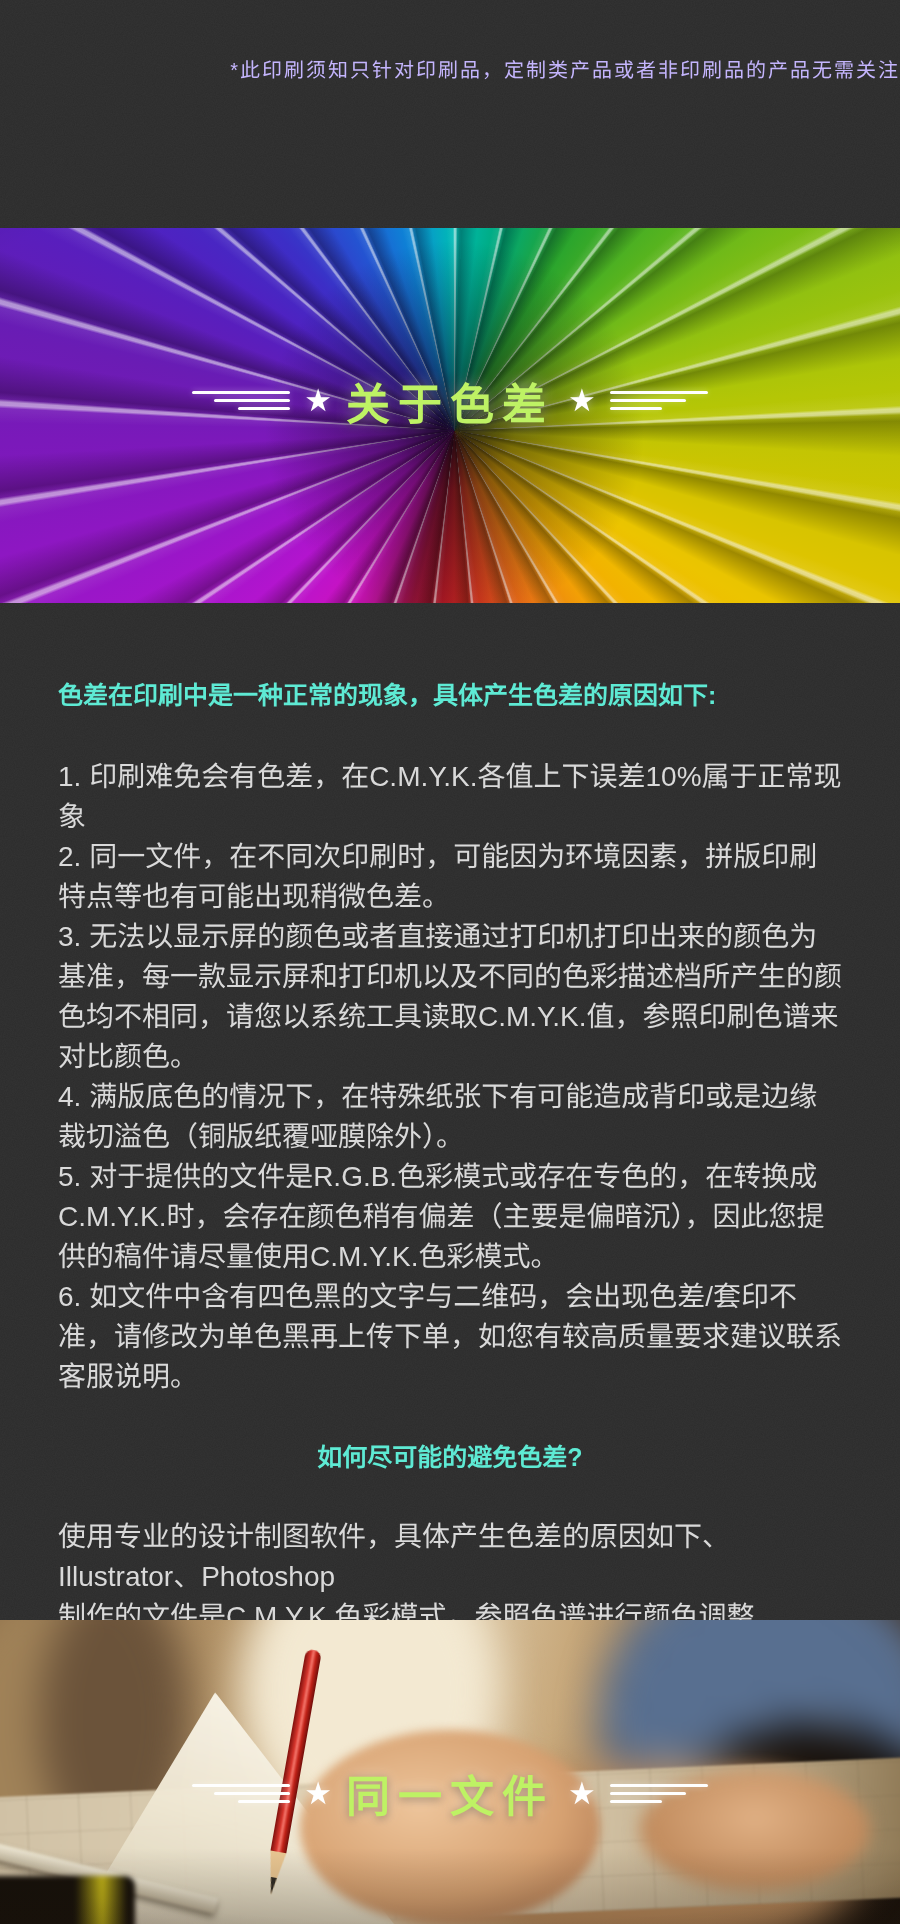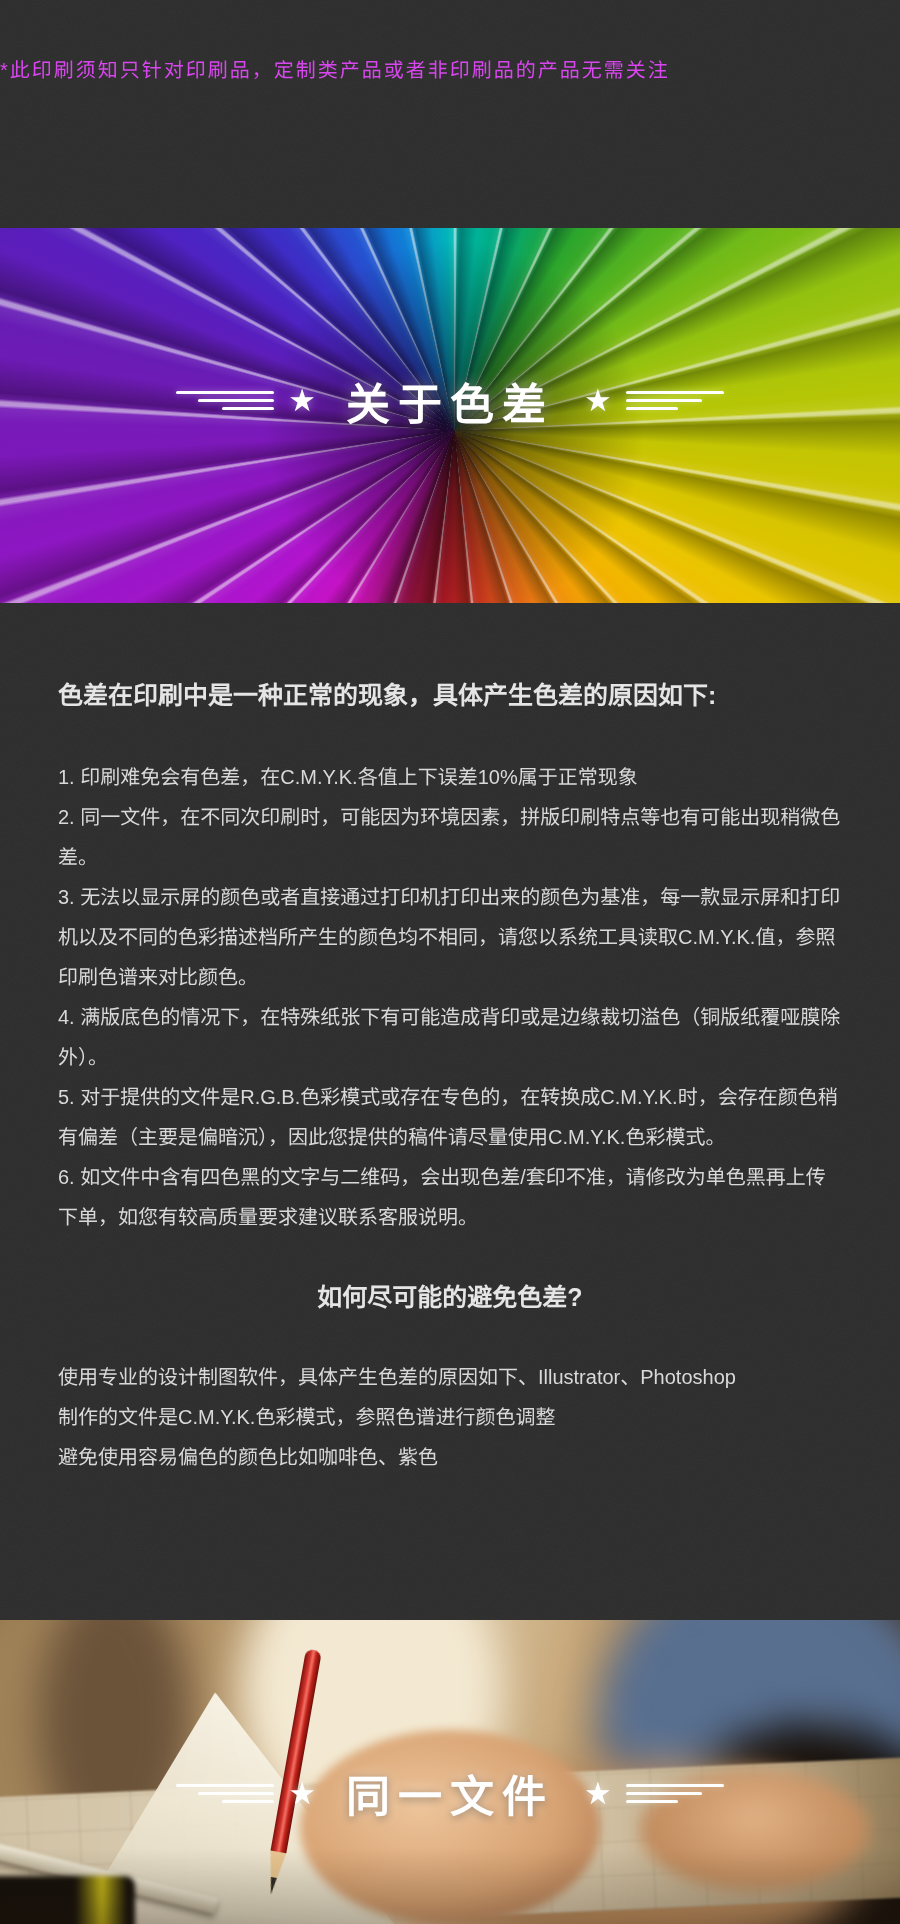--- a/index.html
+++ b/index.html
@@ -3,27 +3,27 @@
 <meta charset="utf-8">
 <style>
   html,body{margin:0;padding:0;background:#2c2c2c;}
   .page{position:relative;width:900px;height:1924px;overflow:hidden;
         font-family:"Liberation Sans","DejaVu Sans",sans-serif;background:#2c2c2c;}
   section{position:relative;width:900px;box-sizing:border-box;}
   .noise{position:absolute;inset:0;width:100%;height:100%;pointer-events:none;opacity:.45;}
 
   
   .top-section{height:228px;background:#2c2c2c;}
-  .notice{position:relative;margin:0;padding-top:56px;text-align:left;
-          font-size:20px;line-height:28px;letter-spacing:2px;color:#d946ef;font-weight:500;}
+  .notice{position:relative;margin:0;padding-top:56px;text-align:right;
+          font-size:20px;line-height:28px;letter-spacing:2px;color:#c4b5fd;font-weight:500;}
 
   
   .banner-title{position:absolute;inset:0;display:flex;align-items:center;justify-content:center;
                 gap:14px;z-index:30;}
-  .banner-title .title-text{margin:16px;font-size:44px;font-weight:800;color:#ffffff;letter-spacing:8px;
+  .banner-title .title-text{margin:0;font-size:44px;font-weight:800;color:#bef264;letter-spacing:8px;
         text-shadow:0 0 16px rgba(255,255,255,.45),0 2px 8px rgba(0,0,0,.4);white-space:nowrap;}
   .star{font-size:31px;line-height:1;color:#fff;text-shadow:0 0 10px rgba(255,255,255,.4);}
   .lines{display:flex;flex-direction:column;gap:5px;width:98px;align-items:flex-end;}
   .lines i{display:block;height:3px;background:#fff;border-radius:2px;
            box-shadow:0 0 6px rgba(255,255,255,.35);}
   .lines i:nth-child(1){width:98px}
   .lines i:nth-child(2){width:76px}
   .lines i:nth-child(3){width:52px}
   .lines.right{transform:scaleX(-1);}
 
@@ -40,24 +40,24 @@
       conic-gradient(from 0deg at 50.5% 54%,
         #00bcb4 0deg, #00a878 14deg, #28a42e 30deg, #58b41e 48deg, #8cc012 66deg,
         #b4c606 84deg, #d2c400 102deg, #ecc400 120deg, #f4ae00 138deg, #ee8410 152deg,
         #e0581a 164deg, #cc2e1e 174deg, #ac1824 184deg, #8e1238 194deg, #a61280 203deg,
         #cc12c0 212deg, #b514cf 228deg, #9a16c8 246deg, #8018bc 264deg, #6a1cb4 282deg,
         #531fc0 300deg, #3c2ec6 318deg, #2256d2 334deg, #0c86d6 347deg, #00bcb4 360deg);}
   .color-banner .banner-title{padding-bottom:30px;}
 
   
   .content-section{height:1017px;background:#2c2c2c;padding:72px 58px 0 58px;}
-  .intro-heading,.question-heading{margin:0;font-size:25px;line-height:40px;font-weight:bold;color:#e5e5e5;}
+  .intro-heading,.question-heading{margin:0;font-size:25px;line-height:40px;font-weight:bold;color:#5eead4;}
   .intro-heading{margin-bottom:42px;}
   .question-heading{margin-top:40px;text-align:center;}
-  .reason,.tip{margin:0;font-size:20px;line-height:40px;color:#d9d9d9;font-weight:400;}
+  .reason,.tip{margin:0;font-size:28px;line-height:40px;color:#d9d9d9;font-weight:400;}
   .tips-block{margin-top:40px;}
   .content-inner{position:relative;}
 
   
   .photo-banner{height:304px;overflow:hidden;background:#8a6b47;}
   .ph{position:absolute;}
   .ph-base{inset:0;background:linear-gradient(100deg,#8a6b47 0%,#bd9d6f 30%,#decbaa 46%,#c8a97c 60%,#7d5c3a 78%,#3a281a 100%);}
   .ph-blobs{inset:-40px;filter:blur(20px);}
   .ph-blobs i{position:absolute;display:block;border-radius:50%;}
   .b-wall{left:-20px;top:0;width:240px;height:360px;background:#a08258;}

